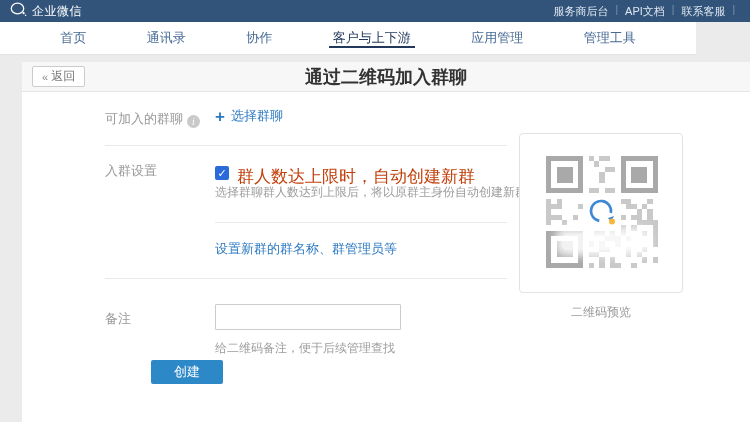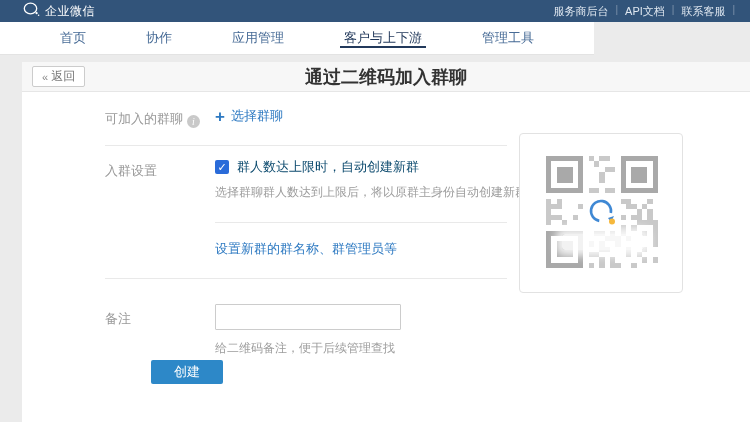--- a/index.html
+++ b/index.html
@@ -3,29 +3,29 @@
 <meta charset="utf-8">
 <style>
   * { margin:0; padding:0; box-sizing:border-box; }
   html,body { width:750px; height:422px; overflow:hidden;
     font-family:"Liberation Sans","DejaVu Sans",sans-serif; }
   body { background:var(--page-bg,#ebebeb); position:relative; }
 
   
   .topbar { position:absolute; left:0; top:0; width:750px; height:22px;
     background:var(--topbar-bg,#32547a); display:flex; align-items:center;
-    justify-content:space-between; padding:0 8px 0 23px; }
+    justify-content:space-between; padding:0 8px 0 10px; }
   .logo { display:flex; align-items:center; gap:5px; cursor:pointer; }
   .logo-text { color:#fff; font-size:12px; letter-spacing:.5px; }
   .topbar-links { display:flex; align-items:flex-start; }
   .topbar-link { color:#dfe7f0; font-size:11px; cursor:pointer; }
   .topbar-sep { color:rgba(255,255,255,.35); font-size:10px; margin:0 7px; }
 
   
-  .nav { position:absolute; left:0; top:22px; width:594px; height:33px;
+  .nav { position:absolute; left:0; top:22px; width:696px; height:33px;
     background:#fff; border-bottom:1px solid #e3e3e3;
     display:flex; align-items:stretch; justify-content:space-around; padding:0 30px; }
   .nav-item { display:flex; align-items:center; font-size:13px;
     color:var(--nav-link,#476b96); cursor:pointer; position:relative; padding:0 4px; }
   .nav-item.active { color:var(--nav-active,#22395b); }
   .nav-item.active::after { content:""; position:absolute; left:0; right:0;
     bottom:6px; height:2px; background:var(--nav-active,#22395b); }
 
   
   .content { position:absolute; left:22px; top:62px; width:728px; height:360px;
@@ -53,21 +53,21 @@
   .info-icon { display:inline-block; width:13px; height:13px; border-radius:50%;
     background:#c9c9c9; color:#fff; font-size:10px; line-height:13px;
     text-align:center; margin-left:4px; vertical-align:-2px; cursor:pointer;
     font-family:"Liberation Serif","DejaVu Serif",serif; font-style:italic; }
 
   .checkbox-row { position:absolute; left:193px; top:66px; display:flex;
     align-items:center; gap:8px; cursor:pointer; }
   .checkbox { width:14px; height:14px; border-radius:2px;
     background:var(--checkbox-blue,#2a6bd9); color:#fff; font-size:11px;
     line-height:14px; text-align:center; }
-  .checkbox-label { font-size:13px; color:#0c4a6e; }
+  .checkbox-label { font-size:17px; color:#c2410c;margin-top:7px; }
   .helper { position:absolute; font-size:12px; color:#9c9c9c; }
 
   .settings-link { position:absolute; left:193px; top:148px; font-size:13px;
     color:var(--link-blue,#2e7ac2); cursor:pointer; }
 
   .remark-input { position:absolute; left:193px; top:212px; width:186px;
     height:26px; border:1px solid #ccc; border-radius:1px; font-size:13px;
     color:#333; padding:0 7px; outline:none; }
 
   .submit-btn { position:absolute; left:83px; top:268px; width:72px; height:24px;
@@ -105,23 +105,24 @@
       <span class="topbar-sep">|</span>
       <span class="topbar-link">API文档</span>
       <span class="topbar-sep">|</span>
       <span class="topbar-link">联系客服</span>
       <span class="topbar-sep">|</span>
     </div>
 </div>
 
 <div class="nav" id="main-nav">
     <div class="nav-item">首页</div>
+    <div class="nav-item">通讯录</div>
     <div class="nav-item">协作</div>
+    <div class="nav-item active">客户与上下游</div>
     <div class="nav-item">应用管理</div>
-    <div class="nav-item active">客户与上下游</div>
     <div class="nav-item">管理工具</div>
   </div>
 
 <div class="content">
 
   <div class="page-head">
     <div class="back-btn">
       <span class="back-arrows">«</span>
       <span>返回</span>
     </div>
@@ -251,15 +252,16 @@
         <div class="qr-blur"></div>
         <div class="qr-logo">
           <svg width="34" height="34" viewBox="0 0 34 34">
             <circle cx="16" cy="16" r="10" fill="#fff" stroke="#3f88d4" stroke-width="2.6" stroke-dasharray="47 16" transform="rotate(100 16 16)"></circle>
             <polygon points="23,23 29,21 26,27" fill="#3f88d4"></polygon>
             <circle cx="27" cy="26.5" r="3" fill="#f6b83c"></circle>
           </svg>
         </div>
       </div>
     </div>
+    <div class="qr-caption">二维码预览</div>
 
   </div>
 </div>
 
 </body></html>

